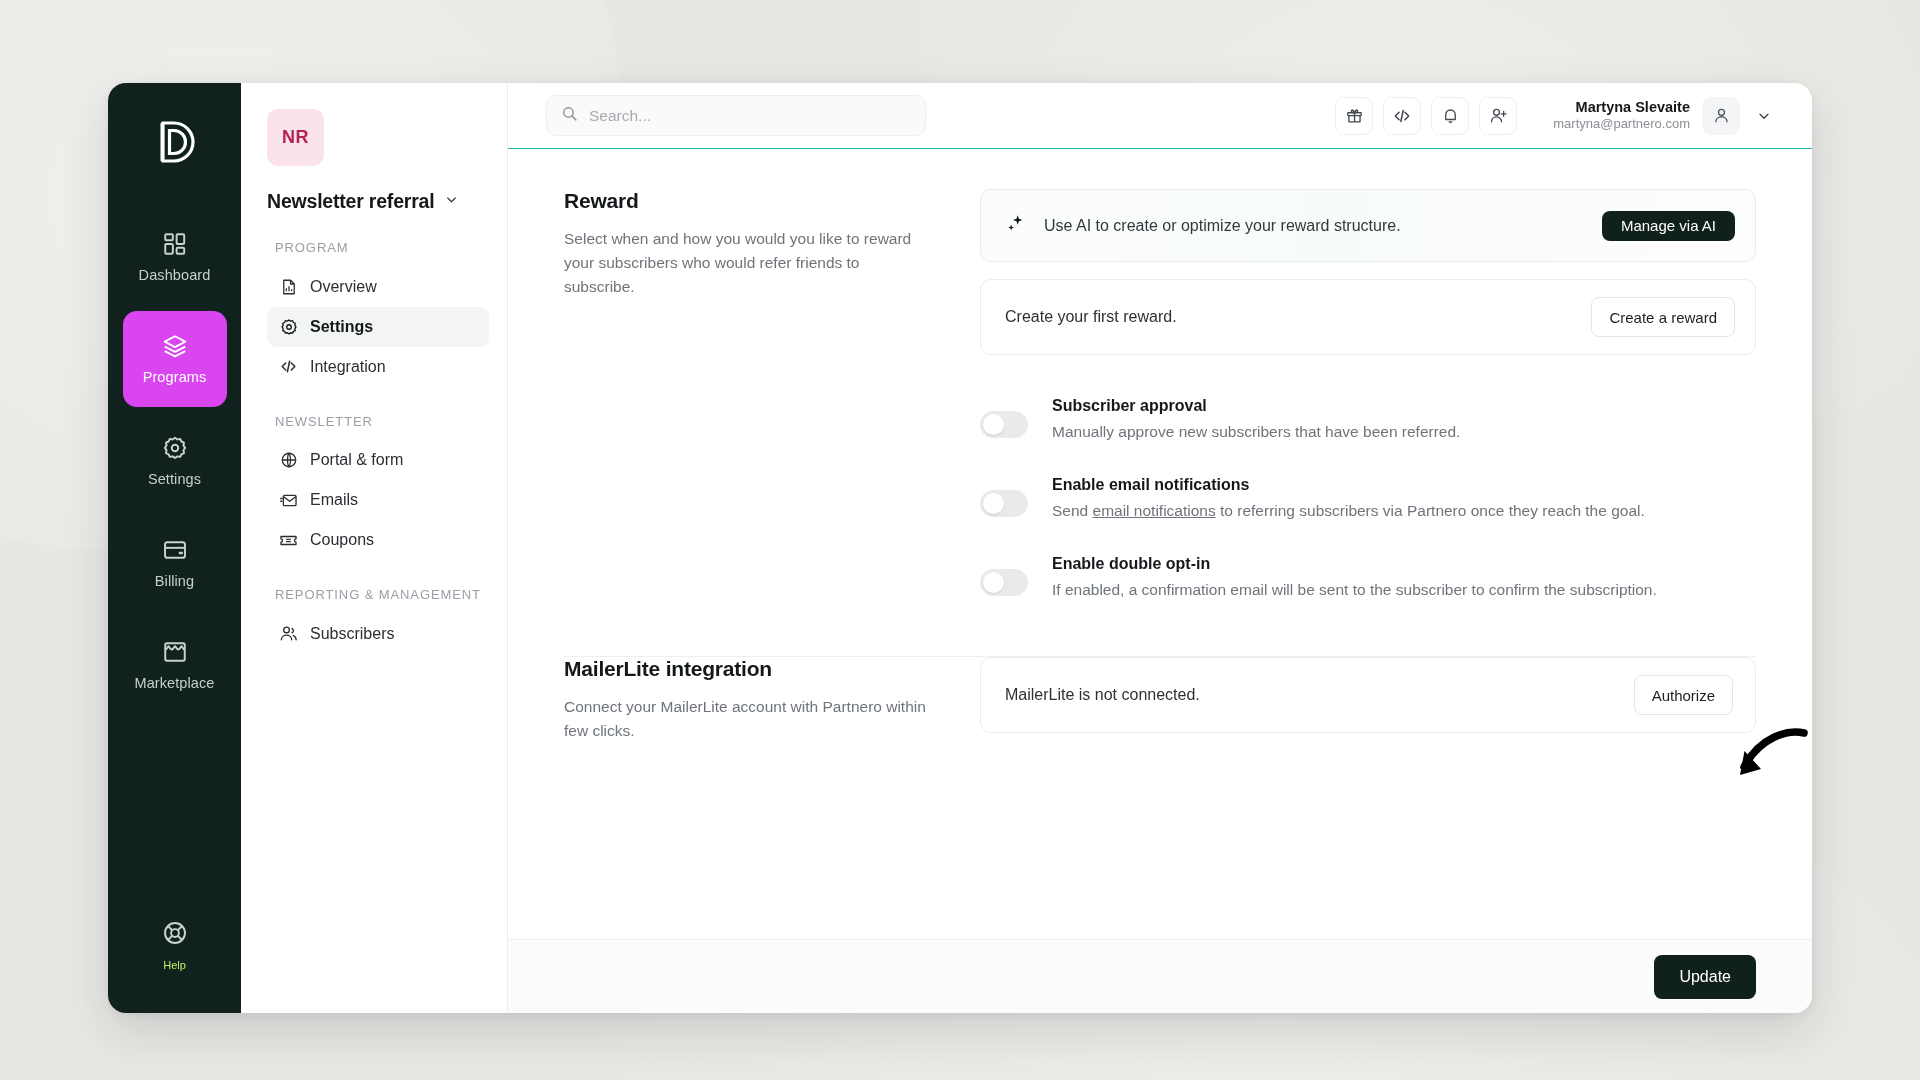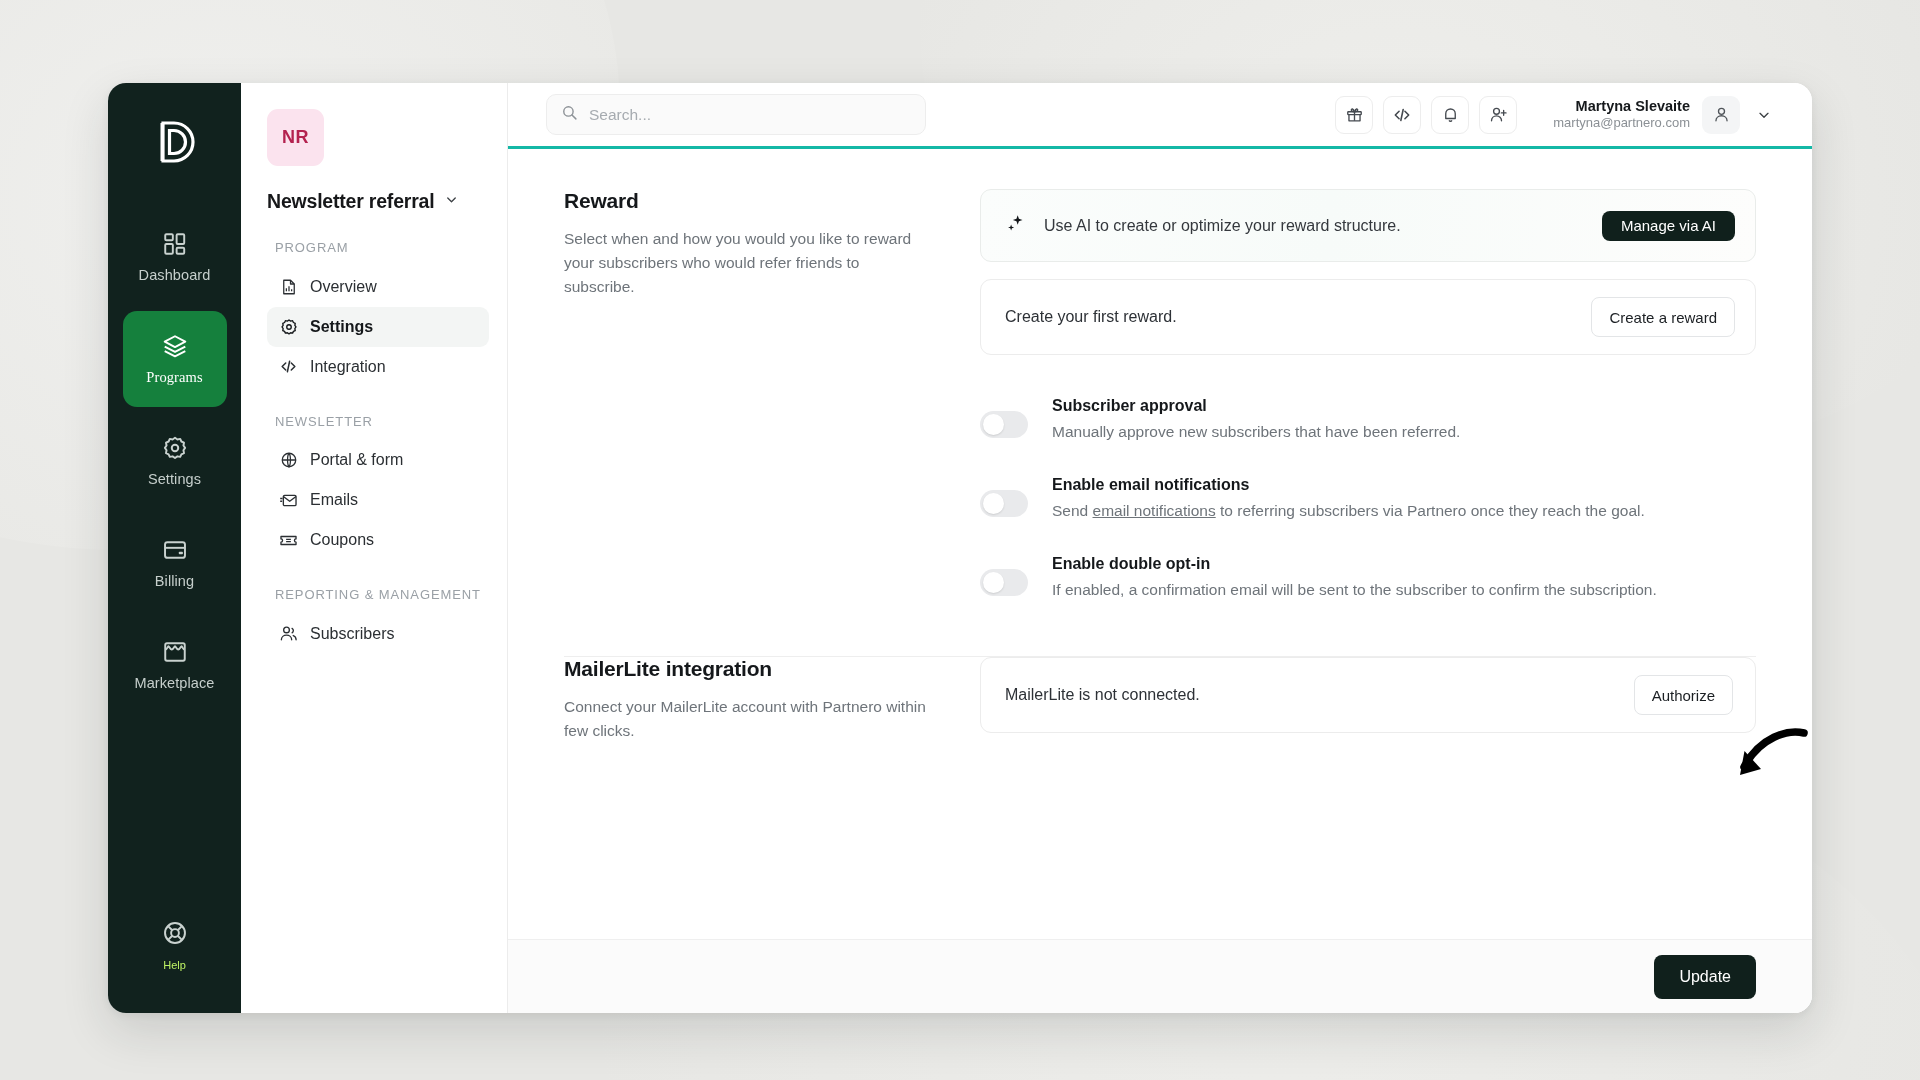--- a/index.html
+++ b/index.html
@@ -63,21 +63,21 @@
   .rail-items { width: 100%; display: flex; flex-direction: column; align-items: center; gap: 6px; }
   .rail-item {
     width: 104px; height: 96px;
     border-radius: 14px;
     display: flex; flex-direction: column;
     align-items: center; justify-content: center;
     gap: 10px;
     cursor: pointer;
     color: #c9d2cf;
   }
-  .rail-item.active { background: #15803d; font-family: Liberation Serif, serif; }
+  .rail-item.active { background: #d946ef; }
   .rail-item .ri-icon { display:block; width: 26px; height: 26px; }
   .rail-item .ri-label {
     font-size: 14.5px;
     color: #c6cfcc;
     letter-spacing: .1px;
   }
   .rail-item.active .ri-label { color: #ffffff; }
   .rail-spacer { flex: 1 1 auto; }
   .rail-help {
     display: flex; flex-direction: column; align-items: center; gap: 9px;
@@ -129,21 +129,21 @@
     flex: 1 1 auto;
     display: flex; flex-direction: column;
     background: #ffffff;
     min-width: 0;
   }
   .topbar {
     height: 66px; flex: 0 0 66px;
     display: flex; align-items: center;
     padding: 0 36px 0 38px;
     gap: 18px;
-    border-bottom: 3px solid #14b8a6;
+    border-bottom: 1px solid #14b8a6;
   }
   .search-box {
     width: 380px; height: 41px;
     background: #fafafa;
     border: 1px solid #ededed;
     border-radius: 10px;
     display: flex; align-items: center; gap: 11px;
     padding: 0 14px;
   }
   .search-box input {

